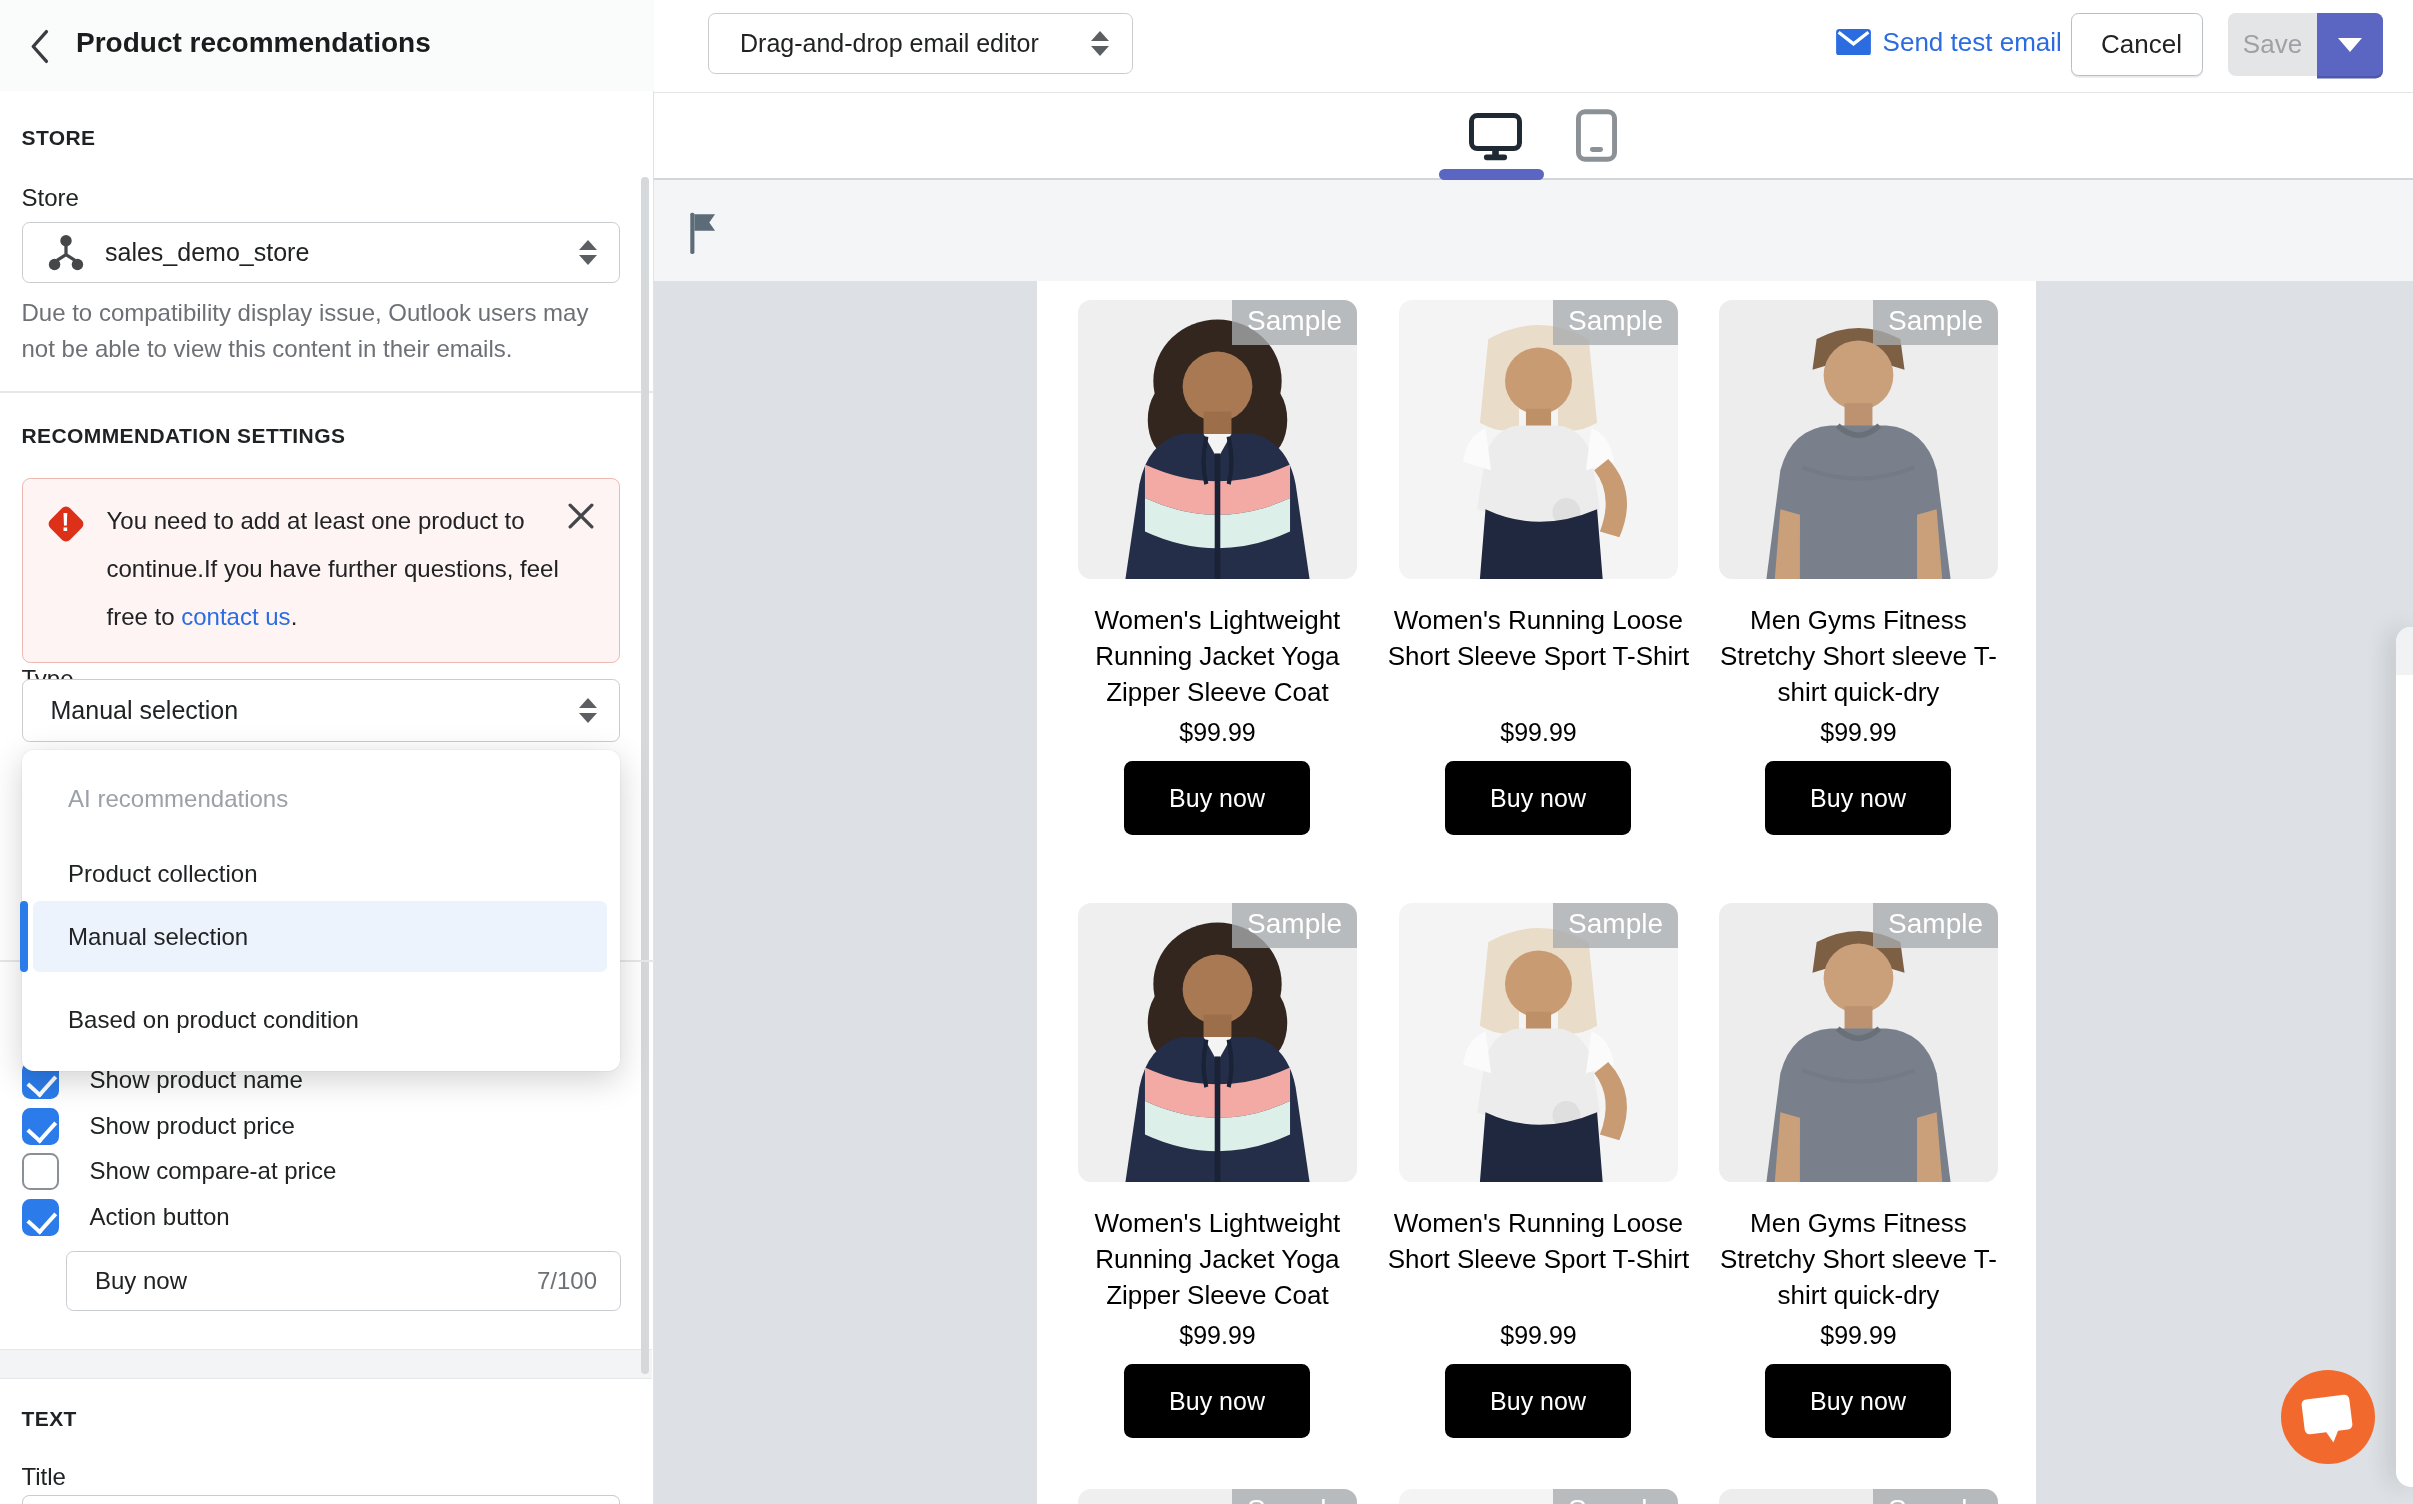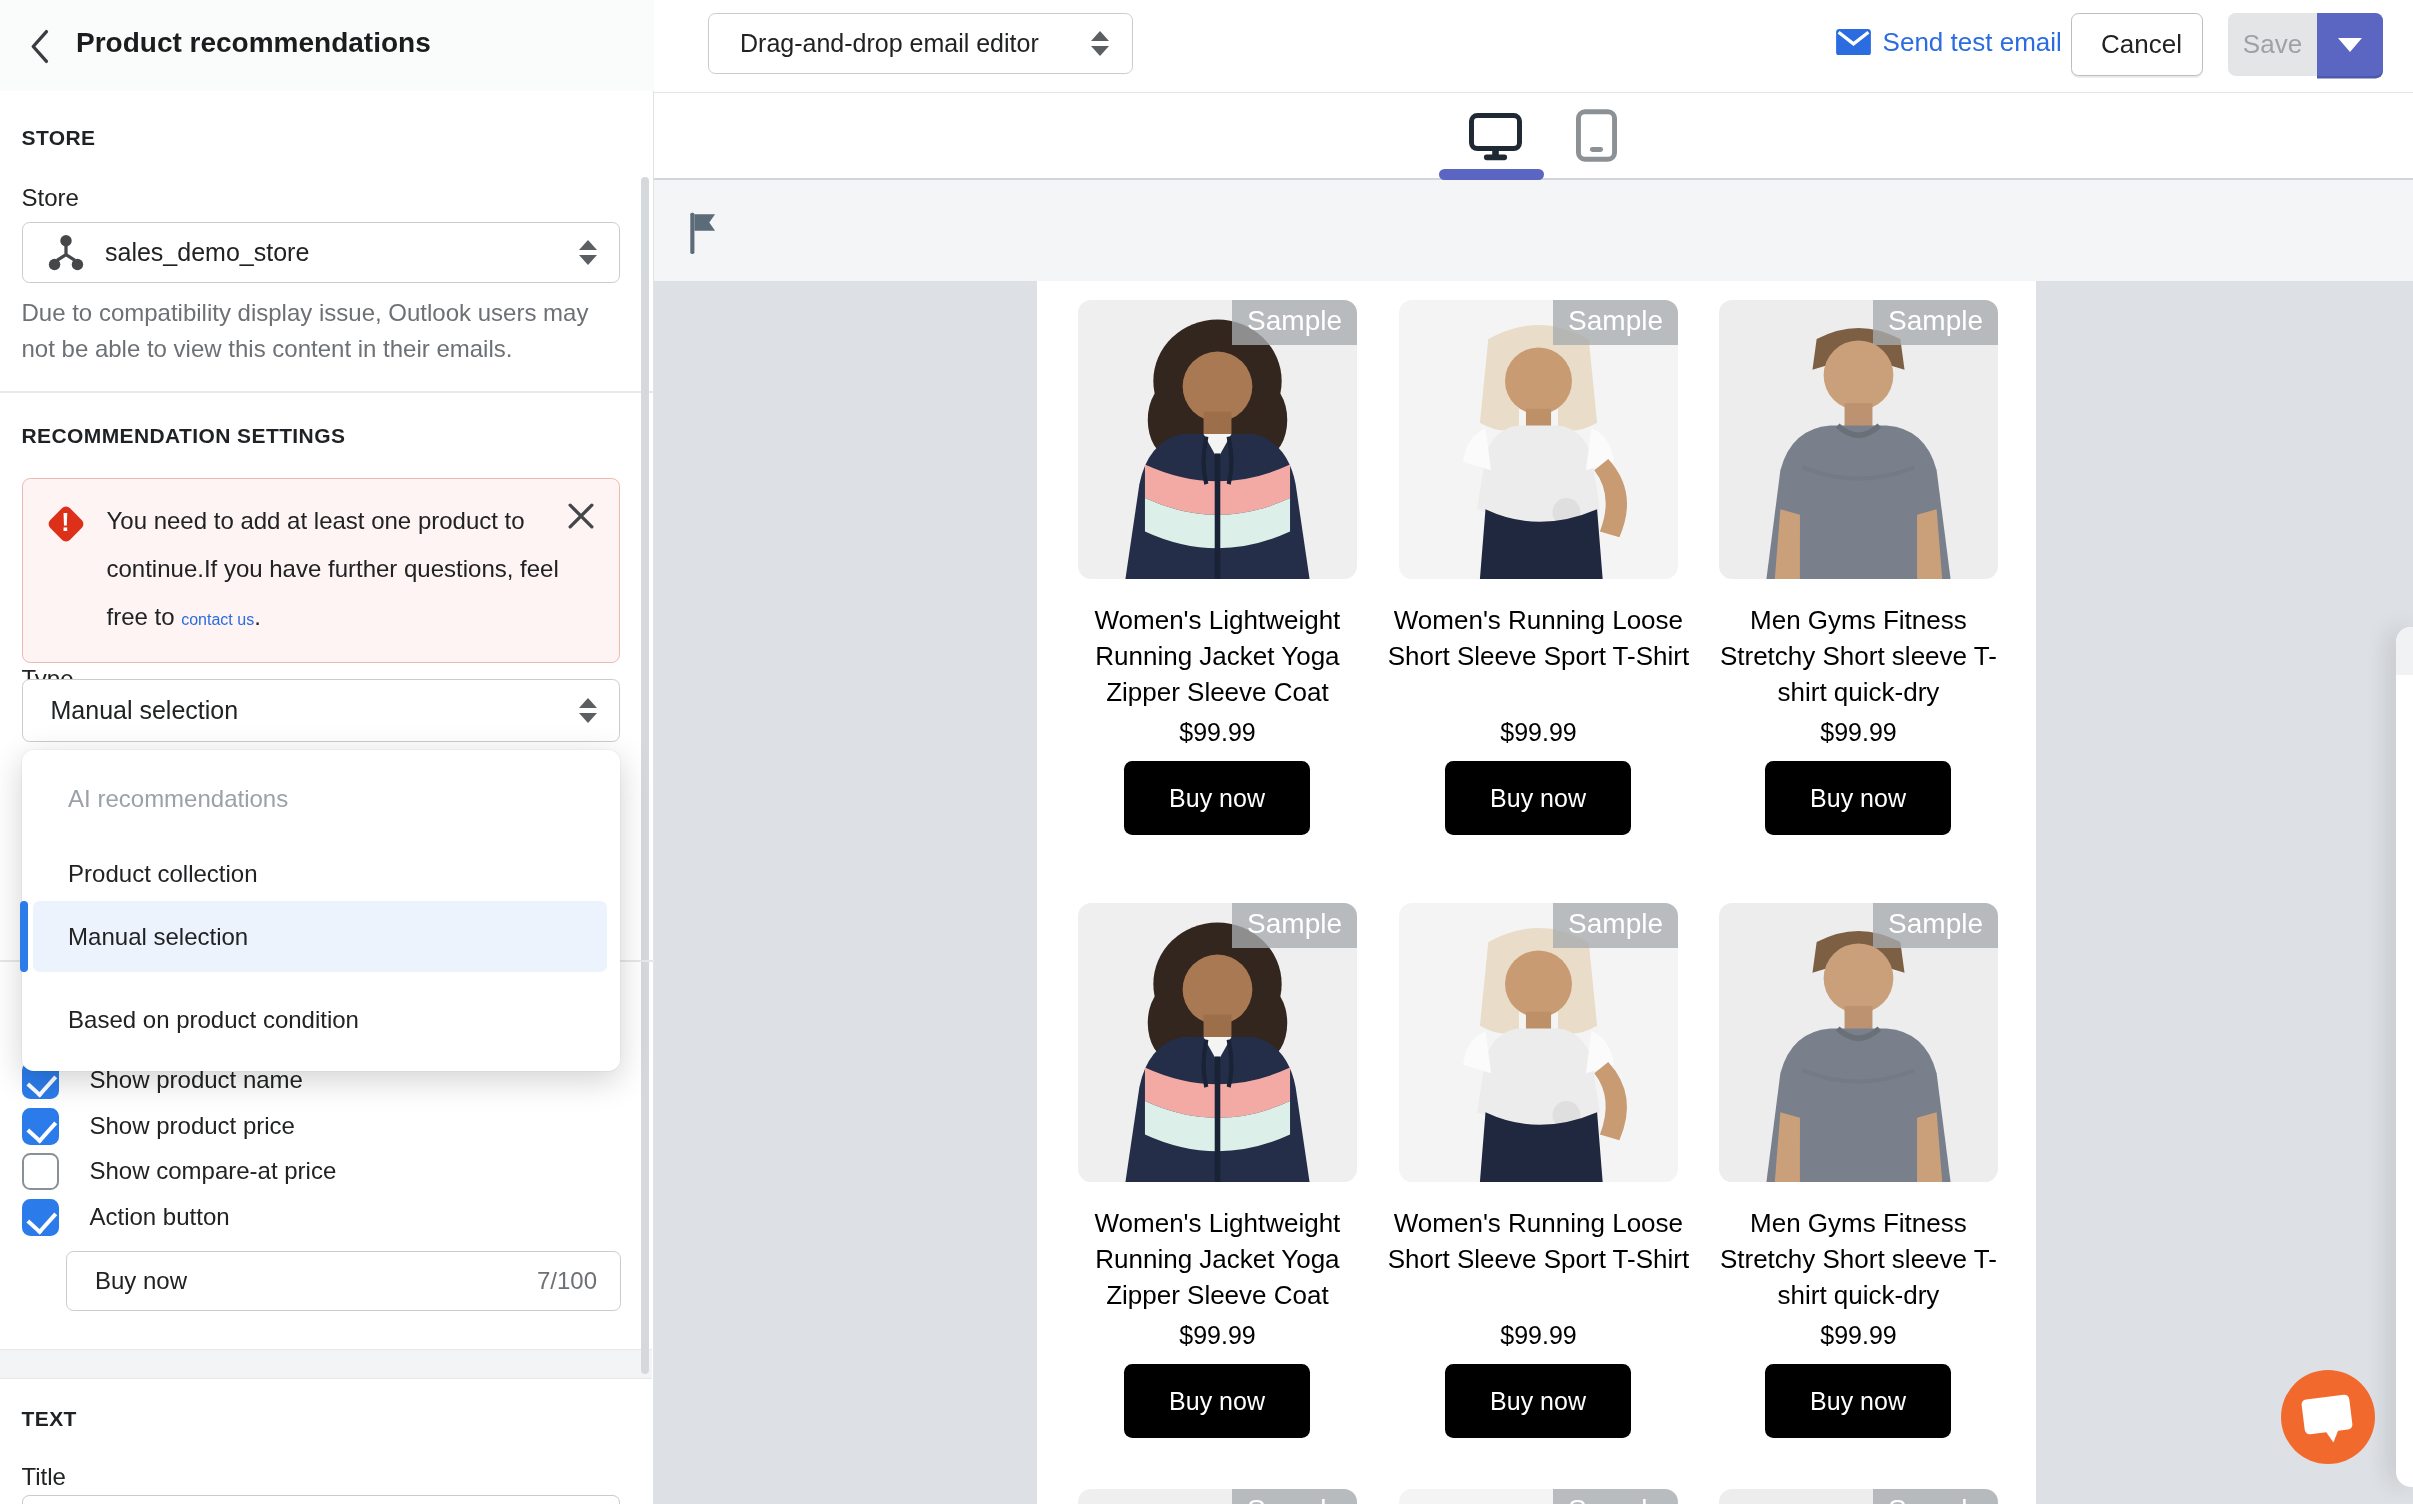--- a/index.html
+++ b/index.html
@@ -133,21 +133,21 @@
 
     <div class="divider" style="top:391px;"></div>
 
     <div class="abs sec-heading" style="left:21.5px; top:424px;">RECOMMENDATION SETTINGS</div>
 
     <div class="alert">
       <div class="alert-icon">
         <div class="diamond"></div>
           <div class="ex">!</div>
       </div>
-      <div class="alert-body"><span>You need to add at least one product to continue.If you have further questions, feel free to </span><span class="blue-link" style="font-size:16px;text-align:center;">contact us</span><span>.</span></div>
+      <div class="alert-body"><span>You need to add at least one product to continue.If you have further questions, feel free to </span><span class="blue-link" style="font-size:24px;text-align:center;">contact us</span><span>.</span></div>
       <div class="alert-close">
         <svg width="30" height="30" viewBox="0 0 36 36">
             <path d="M5 5 L31 31 M31 5 L5 31" stroke="#44474a" stroke-width="4" stroke-linecap="round"></path>
           </svg>
       </div>
     </div>
 
     <div class="abs row-label" style="left:21.5px; top:665px;">Type</div>
     <div class="type-select">
       <span class="lbl">Manual selection</span>

